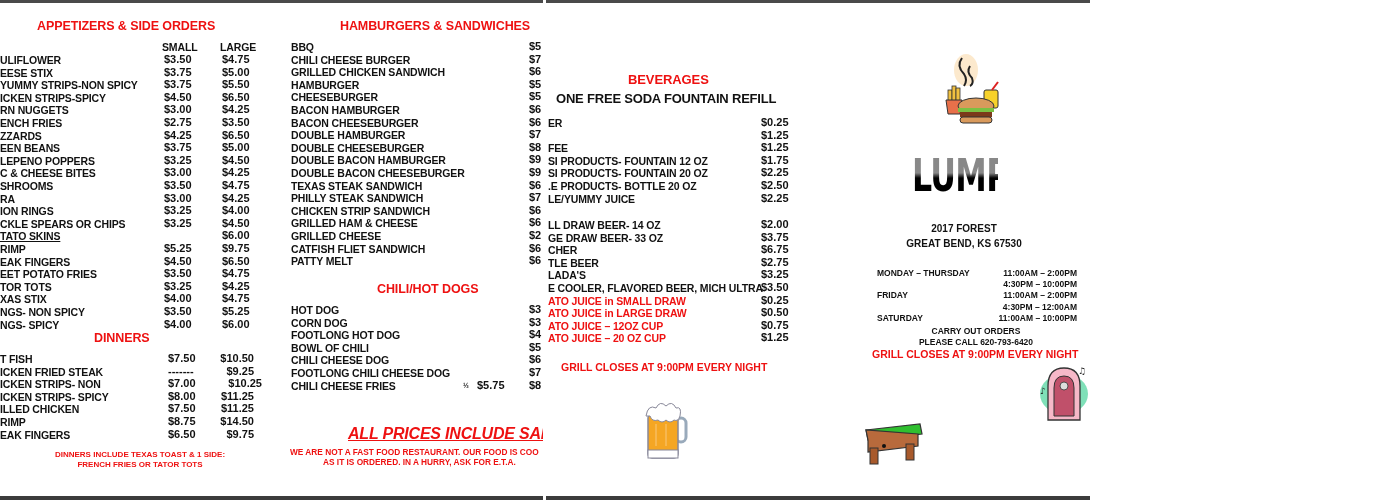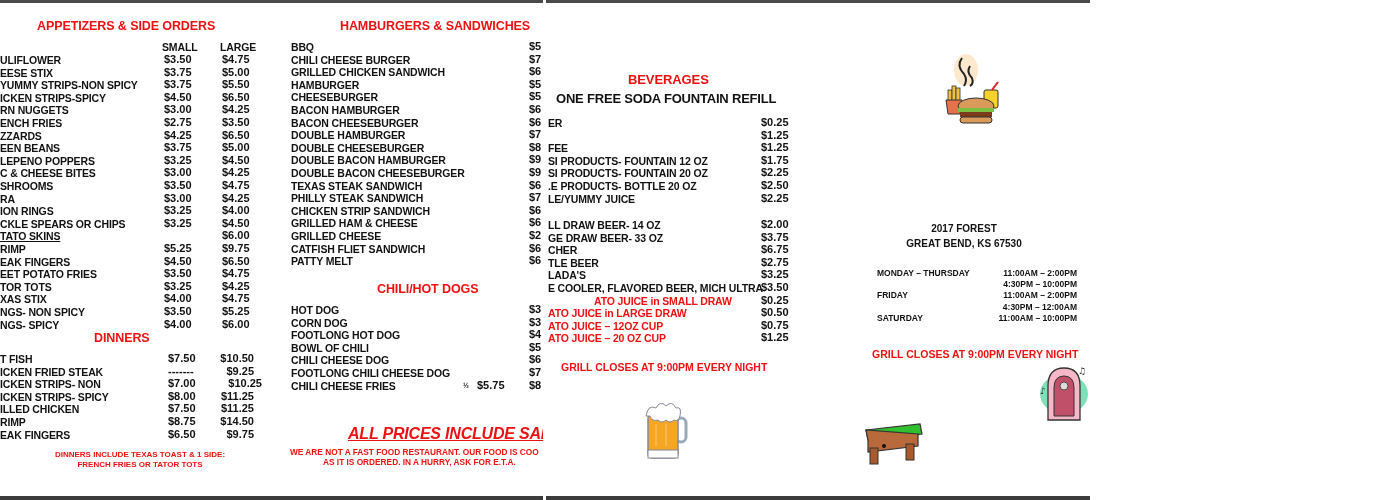--- a/index.html
+++ b/index.html
@@ -370,21 +370,21 @@
       </div>
       <div class="row" style="top:50.4px; width:250px;">
         <span class="abs bk" style="left:2px;">LADA'S</span>
         <span class="abs pr" style="left:215px; top:-1px;">$3.25</span>
       </div>
       <div class="row" style="top:63px; width:250px;">
         <span class="abs bk" style="left:2px;">E COOLER, FLAVORED BEER, MICH ULTRA</span>
         <span class="abs pr" style="left:215px; top:-1px;">$3.50</span>
       </div>
       <div class="row" style="top:75.6px; width:250px;">
-        <span class="abs bk red" style="left:2px;margin-left:46px;">ATO JUICE in SMALL DRAW</span>
+        <span class="abs bk red" style="left:2px;">ATO JUICE in SMALL DRAW</span>
         <span class="abs pr" style="left:215px; top:-1px;">$0.25</span>
       </div>
       <div class="row" style="top:88.2px; width:250px;">
         <span class="abs bk red" style="left:2px;">ATO JUICE in LARGE DRAW</span>
         <span class="abs pr" style="left:215px; top:-1px;">$0.50</span>
       </div>
       <div class="row" style="top:100.8px; width:250px;">
         <span class="abs bk red" style="left:2px;">ATO JUICE – 12OZ CUP</span>
         <span class="abs pr" style="left:215px; top:-1px;">$0.75</span>
       </div>
@@ -416,20 +416,23 @@
       <path d="M6 48 l16 0 l-2 14 l-12 0z" fill="#e8704a" stroke="#333" stroke-width="1"></path>
       <rect x="44" y="38" width="14" height="18" rx="2" fill="#f7d22a" stroke="#333" stroke-width="1"></rect>
       <line x1="52" y1="38" x2="58" y2="30" stroke="#d22" stroke-width="2"></line>
       <ellipse cx="36" cy="54" rx="18" ry="8" fill="#d99a5c" stroke="#333" stroke-width="1"></ellipse>
       <rect x="18" y="56" width="36" height="4" fill="#7ac143"></rect>
       <rect x="20" y="60" width="32" height="5" fill="#7b3a1a"></rect>
       <rect x="20" y="65" width="32" height="6" rx="3" fill="#d99a5c" stroke="#333" stroke-width="1"></rect>
     </svg>
   </div>
 
+  <div class="abs" style="left:366px; top:150px; width:120px; height:60px;">
+    <div class="logo">LUMPY'S</div>
+  </div>
 
   <div class="abs" style="left:338px; width:160px; top:221px; text-align:center; font-weight:bold; font-size:10px; color:#111; line-height:15px;">
     <div>2017 FOREST</div>
     <div>GREAT BEND, KS 67530</div>
   </div>
 
   <div class="abs" id="hours-list" style="left:331px; top:268px; width:200px; font-weight:bold; font-size:8.5px; color:#111;">
       <div class="row" style="top:0px; width:200px;">
         <span class="abs" style="left:0; white-space:nowrap;">MONDAY – THURSDAY</span>
         <span class="abs" style="right:0; white-space:nowrap;">11:00AM – 2:00PM</span>
@@ -443,20 +446,24 @@
       </div>
       <div class="row" style="top:33.599999999999994px; width:200px;">
         <span class="abs" style="right:0; white-space:nowrap;">4:30PM – 12:00AM</span>
       </div>
       <div class="row" style="top:44.8px; width:200px;">
         <span class="abs" style="left:0; white-space:nowrap;">SATURDAY</span>
         <span class="abs" style="right:0; white-space:nowrap;">11:00AM – 10:00PM</span>
       </div>
     </div>
 
+  <div class="abs" style="left:330px; width:200px; top:326px; text-align:center; font-weight:bold; font-size:8.5px; color:#111; line-height:11px;">
+    <div>CARRY OUT ORDERS</div>
+    <div>PLEASE CALL 620-793-6420</div>
+  </div>
   <div class="abs" style="left:326px; top:348px; color:#ee1111; font-weight:bold; font-size:10.5px; white-space:nowrap;">GRILL CLOSES AT 9:00PM EVERY NIGHT</div>
 
   <div class="abs" style="left:316px; top:420px; width:62px; height:48px;">
     <svg width="62" height="48" viewBox="0 0 62 48">
       <path d="M4 10 l54 -6 l2 10 l-54 6z" fill="#2fbf2f" stroke="#333" stroke-width="1.2"></path>
       <path d="M4 10 l2 10 l0 12 l50 -6 l0 -12z" fill="#b86a3c" stroke="#333" stroke-width="1.2"></path>
       <rect x="8" y="28" width="8" height="16" fill="#a85a2c" stroke="#333" stroke-width="1"></rect>
       <rect x="44" y="24" width="8" height="16" fill="#a85a2c" stroke="#333" stroke-width="1"></rect>
       <circle cx="22" cy="26" r="2" fill="#111"></circle>
     </svg>

